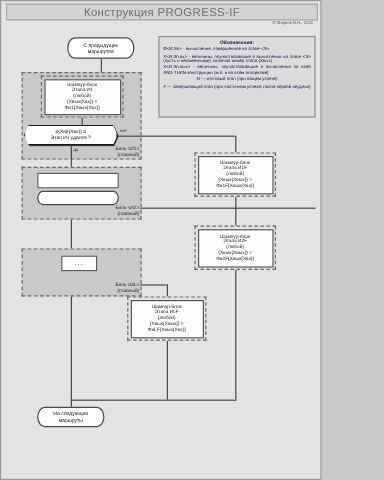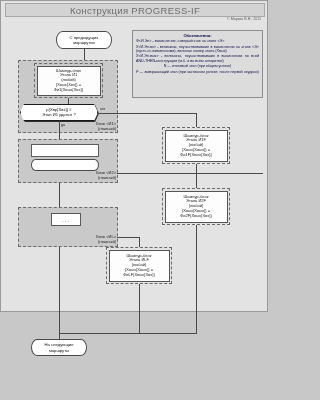--- a/index.html
+++ b/index.html
@@ -4,21 +4,21 @@
 <title>Konstrukcija PROGRESS-IF</title>
 <style>
   html,body{margin:0;padding:0;}
   body{
     width:268px;height:400px;
     background:#c8c8c8;
     font-family:"Liberation Sans","DejaVu Sans",sans-serif;
     overflow:hidden;
   }
   #page{
-    position:absolute;left:0;top:0;width:268px;height:312px;
+    position:absolute;left:0;top:0;width:268px;height:400px;
     background:#e3e3e3;
     box-sizing:border-box;
     border:1px solid #9a9a9a;
   }
   
   #titlebar{
     position:absolute;left:4px;top:2px;width:260px;height:14px;
     background:#d3d3d3;
     border:1px solid #a8a8a8;
     box-sizing:border-box;

